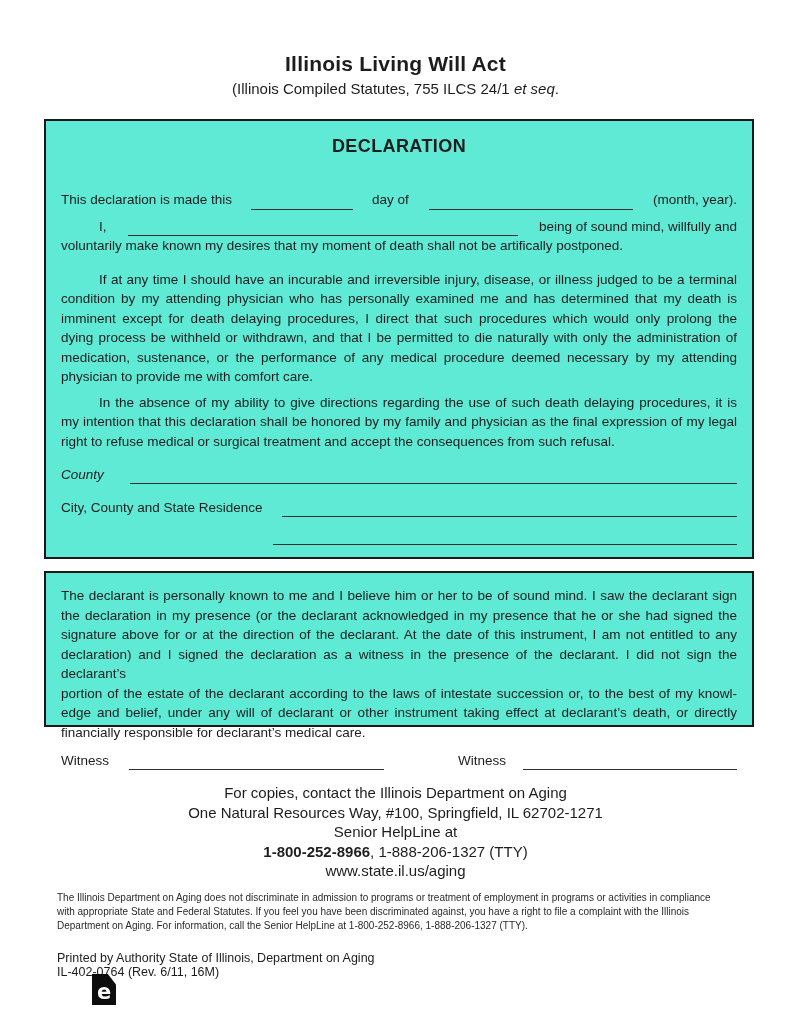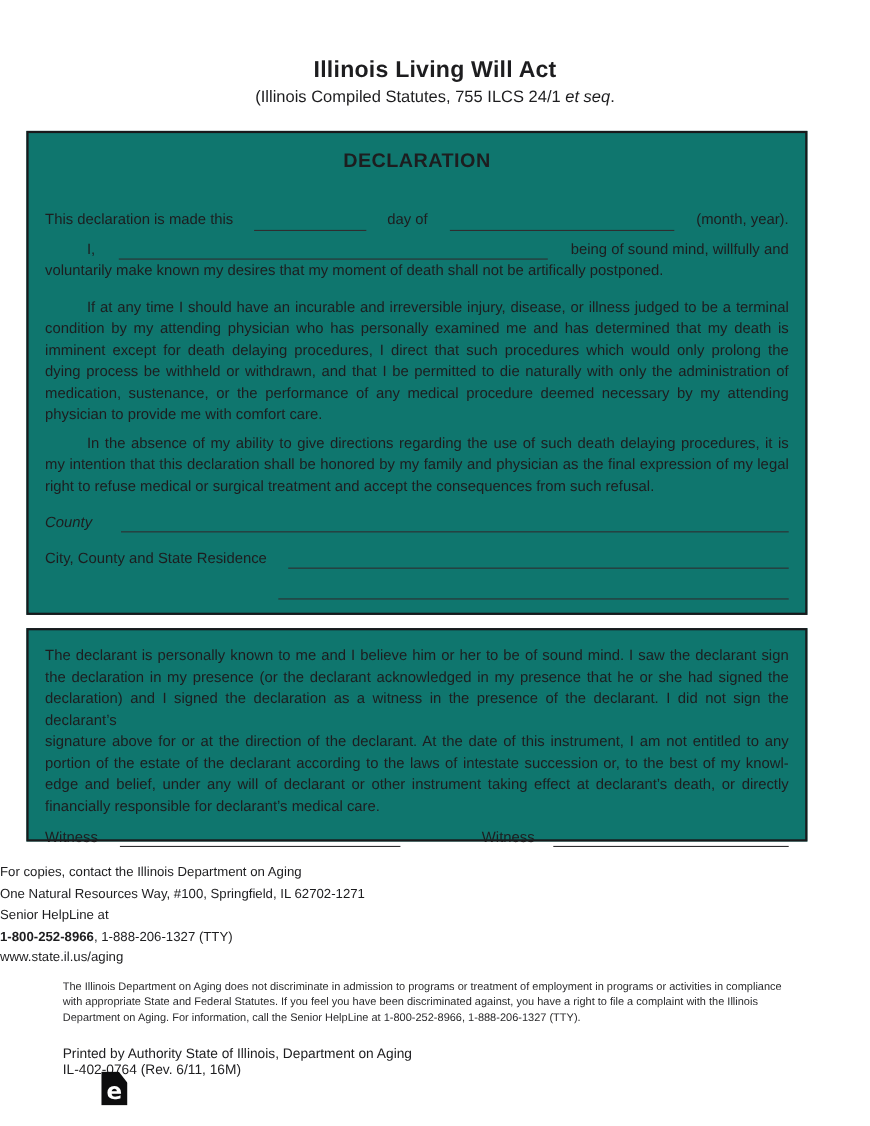--- a/index.html
+++ b/index.html
@@ -9,25 +9,25 @@
     font-family:"Liberation Sans", sans-serif;
   }
   
   .header { position:absolute; top:52px; left:0; right:0; text-align:center; }
   .title { font-size:21px; font-weight:bold; letter-spacing:0.2px; }
   .subtitle { font-size:15px; margin-top:4px; }
   .subtitle .it { font-style:italic; }
 
   
   .box {
-    position:absolute; left:24px; width:710px; box-sizing:border-box;
-    border:2.5px solid #19191b; padding:0 15px; background:#0f766e;
+    position:absolute; left:44px; width:710px; box-sizing:border-box;
+    border:2.5px solid #19191b; padding:0 15px; background:#5eead4;
   }
   .box.declaration { top:119px; height:440px; }
-  .box.witnessbox  { top:571px; height:194px; }
+  .box.witnessbox  { top:571px; height:156px; }
   .box-heading { text-align:center; font-size:18px; font-weight:bold; margin-top:15px; letter-spacing:0.4px; line-height:21px; }
 
   .body-text, .box { font-size:13.5px; line-height:19.5px; }
 
   
   .jline { text-align:justify; text-align-last:justify; }
   .jlast { text-align:left; text-align-last:left; }
   .ind   { text-indent:38px; }
 
   
@@ -51,21 +51,21 @@
   .cont-row { margin-top:27px; margin-left:212px; height:0; border-bottom:1.7px solid #2e2e30; }
 
   
   .witness-para { margin-top:13px; }
   .witness-row { margin-top:6px; height:22px; }
   .witness-row .blank.left { width:255px; margin-left:8px; }
   .witness-row .spacer { width:50px; }
   .witness-row .blank.right { flex:1; margin-left:5px; }
 
   
-  .contact { position:absolute; top:783px; left:0; right:0; font-size:12px; line-height:19.5px; }
+  .contact { position:absolute; top:783px; left:0; right:0; text-align:center; font-size:15px; line-height:19.5px; }
   .contact .b { font-weight:bold; }
 
   
   .legal { position:absolute; top:891px; left:57px; width:688px; font-size:10px; line-height:14px; color:#2a2a2c; }
 
   
   .footer { position:absolute; top:951px; left:57px; right:43px; display:flex; justify-content:flex-start; font-size:12.5px;flex-direction:column; }
 
   
   .logo {
@@ -132,22 +132,22 @@
       <span class="blank"></span>
     </div>
 
     <div class="cont-row"></div>
   </div>
 
   <div class="box witnessbox body-text">
     <div class="witness-para">
       <div class="jline">The declarant is personally known to me and I believe him or her to be of sound mind. I saw the declarant sign</div>
       <div class="jline">the declaration in my presence (or the declarant acknowledged in my presence that he or she had signed the</div>
+      <div class="jline">signature above for or at the direction of the declarant. At the date of this instrument, I am not entitled to any</div>
       <div class="jline">declaration) and I signed the declaration as a witness in the presence of the declarant. I did not sign the declarant’s</div>
-      <div class="jline">signature above for or at the direction of the declarant. At the date of this instrument, I am not entitled to any</div>
       <div class="jline">portion of the estate of the declarant according to the laws of intestate succession or, to the best of my knowl-</div>
       <div class="jline">edge and belief, under any will of declarant or other instrument taking effect at declarant’s death, or directly</div>
       <div class="jlast">financially responsible for declarant’s medical care.</div>
     </div>
     <div class="flexrow witness-row">
       <span>Witness</span>
       <span class="blank left"></span>
       <span class="spacer"></span>
       <span>Witness</span>
       <span class="blank right"></span>

